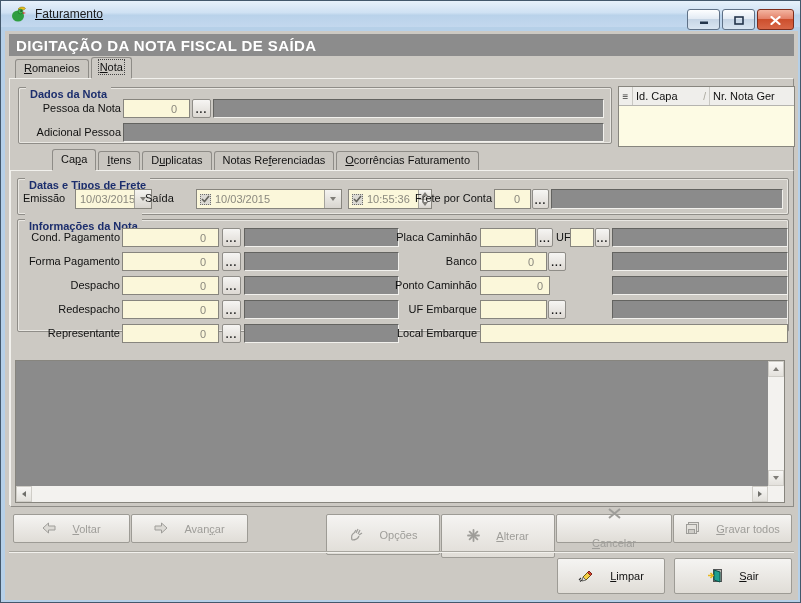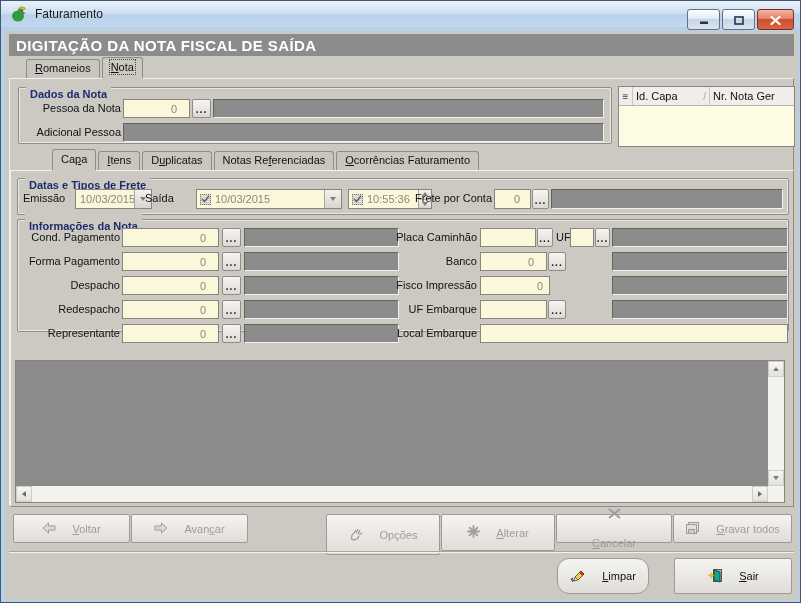--- a/index.html
+++ b/index.html
@@ -1,21 +1,21 @@
 <!DOCTYPE html>
 <html><head>
 <meta charset="utf-8">
 <style>
   * { margin:0; padding:0; box-sizing:border-box; font-family:"Liberation Sans", sans-serif; }
   html,body { background:#000; }
   .window { position:relative; width:801px; height:603px; background:#b6d0e8; border:1px solid #43586c; overflow:hidden; }
 
   
   .titlebar { position:absolute; left:0; top:0; width:100%; height:26px;
-    background:linear-gradient(#e7f1fb, #cfe1f3 45%, #b9d2ea 55%, #c3d8ee); display:flex; align-items:center; }
+    background:linear-gradient(#e7f1fb, #cfe1f3 45%, #b9d2ea 55%, #c3d8ee); display:flex; align-items:center;text-decoration:underline; }
   .app-icon { margin:0 6px 0 9px; width:19px; height:19px; display:flex; align-items:center; }
   .win-title { font-size:12px; color:#1a1a1a; }
   .tb-buttons { position:absolute; right:6px; top:8px; display:flex; gap:2px; }
   .tb-btn { width:33px; height:21px; border-radius:3px; border:1px solid #5f7187;
     background:linear-gradient(#fdfeff,#e3ebf4 45%,#c6d5e5 50%,#d9e5f1);
     display:flex; align-items:center; justify-content:center; }
   .tb-btn.close { width:37px; border-color:#7e2d1c;
     background:linear-gradient(#f3b4a0,#e4826a 45%,#cd4f2d 50%,#d86747); }
 
   
@@ -123,21 +123,21 @@
               </g>
             </svg></span>
       </div>
     </div>
   </div>
 
   <div class="client"></div>
 
   <div class="headerband">DIGITAÇÃO DA NOTA FISCAL DE SAÍDA</div>
 
-  <div class="tabrow" style="left:25px; top:56px;justify-content:space-between;">
+  <div class="tabrow" style="left:14px; top:56px;justify-content:space-between;">
     <div class="tab"><span><u>R</u>omaneios</span></div>
     <div class="tab active"><span class="focus-dotted"><u>N</u>ota</span></div>
   </div>
 
   <div class="page" style="left:8px; top:77px; width:785px; height:428px;">
 
     <div class="group" style="left:8px; top:8px; width:594px; height:57px;">
       <span class="gcap">Dados da Nota</span>
       <div class="lbl r" style="left:2px; top:14px; width:100px;">Pessoa da Nota</div>
       <div class="field num" style="left:104px; top:11px; width:67px; height:19px; padding-right:12px;">0</div>
@@ -248,21 +248,21 @@
         <div class="lbl" style="left:538px; top:11px;">UF</div>
         <div class="field" style="left:552px; top:8px; width:24px; height:19px;"></div>
         <div class="browse" style="left:577px; top:8px; width:15px; height:19px;">...</div>
         <div class="rofield" style="left:594px; top:8px; width:176px; height:19px;"></div>
 
         <div class="lbl r" style="left:356px; top:35px; width:103px;">Banco</div>
         <div class="field num" style="left:462px; top:32px; width:67px; height:19px; padding-right:12px;">0</div>
         <div class="browse" style="left:530px; top:32px; width:18px; height:19px;">...</div>
         <div class="rofield" style="left:594px; top:32px; width:176px; height:19px;"></div>
 
-        <div class="lbl r" style="left:356px; top:59px; width:103px;">Fisco Impressão</div>
+        <div class="lbl r" style="left:356px; top:59px; width:103px;">Ponto Caminhão</div>
         <div class="field num" style="left:462px; top:56px; width:70px; height:19px; padding-right:6px;">0</div>
         <div class="rofield" style="left:594px; top:56px; width:176px; height:19px;"></div>
 
         <div class="lbl r" style="left:356px; top:83px; width:103px;">UF Embarque</div>
         <div class="field" style="left:462px; top:80px; width:67px; height:19px;"></div>
         <div class="browse" style="left:530px; top:80px; width:18px; height:19px;">...</div>
         <div class="rofield" style="left:594px; top:80px; width:176px; height:19px;"></div>
 
         <div class="lbl r" style="left:356px; top:107px; width:103px;">Local Embarque</div>
         <div class="field" style="left:462px; top:104px; width:308px; height:19px;"></div>
@@ -309,21 +309,21 @@
           <g stroke="#9e9d99" fill="none" stroke-width="1.2">
             <path d="M3 13 C2 9 3 7 5 6 L7 3"></path>
             <path d="M7 6 L9 2"></path>
             <path d="M9 7 L11 3"></path>
             <path d="M10 8 L13 6"></path>
             <path d="M3 13 C6 13 9 12 10 9"></path>
           </g>
         </svg></span>
     <span>Opções</span>
   </div>
-  <div class="btn disabled" style="left:440px; top:513px; width:114px; height:37px;">
+  <div class="btn disabled" style="left:440px; top:513px; width:114px; height:44px;">
     <span><svg width="13" height="13" viewBox="0 0 13 13">
           <g stroke="#9e9d99" stroke-width="1.8" stroke-linecap="round">
             <line x1="6.5" y1="1" x2="6.5" y2="12"></line>
             <line x1="1" y1="6.5" x2="12" y2="6.5"></line>
             <line x1="2.6" y1="2.6" x2="10.4" y2="10.4"></line>
             <line x1="10.4" y1="2.6" x2="2.6" y2="10.4"></line>
           </g>
         </svg></span>
     <span><u>A</u>lterar</span>
   </div>
@@ -342,21 +342,21 @@
             <rect x="3.5" y="1.5" width="10" height="9"></rect>
             <rect x="1.5" y="3.5" width="10" height="9"></rect>
             <rect x="3.5" y="8.5" width="6" height="4" fill="#cfcdc8"></rect>
           </g>
         </svg></span>
     <span><u>G</u>ravar todos</span>
   </div>
 
   <div class="sep" style="left:8px; top:550px; width:785px;"></div>
 
-  <div class="btn" style="left:556px; top:557px; width:92px; height:36px;border-radius:12px;">
+  <div class="btn" style="left:556px; top:557px; width:108px; height:36px;">
     <span><svg width="16" height="14" viewBox="0 0 16 14">
           <path d="M5 9 L11 3 L14 6 L8 12 Z" fill="#f3cf45" stroke="#6b5a10"></path>
           <path d="M11 3 L14 6 L12.5 7.5 L9.5 4.5 Z" fill="#d8442e" stroke="#7a241a"></path>
           <path d="M5 9 L8 12 L4 13 Z" fill="#e8e4da" stroke="#6b6b66"></path>
           <path d="M1 12 L3 10 M2 13.5 L4 12" stroke="#333" stroke-width="1.1" fill="none"></path>
         </svg></span>
     <span><u>L</u>impar</span>
   </div>
   <div class="btn" style="left:673px; top:557px; width:118px; height:36px;">
     <span><svg width="16" height="15" viewBox="0 0 16 15">

